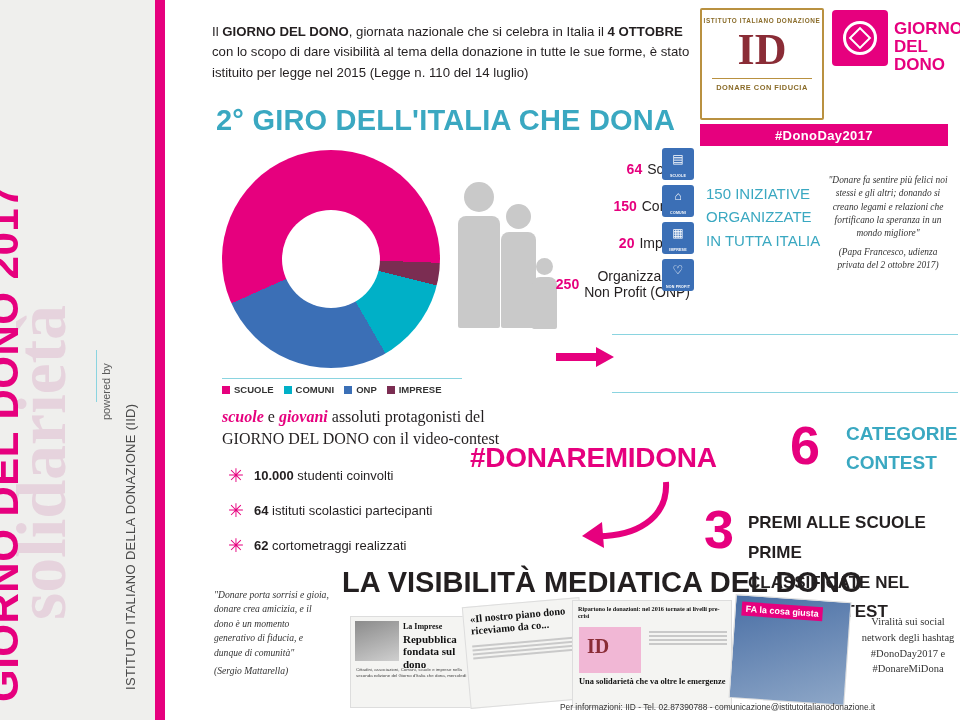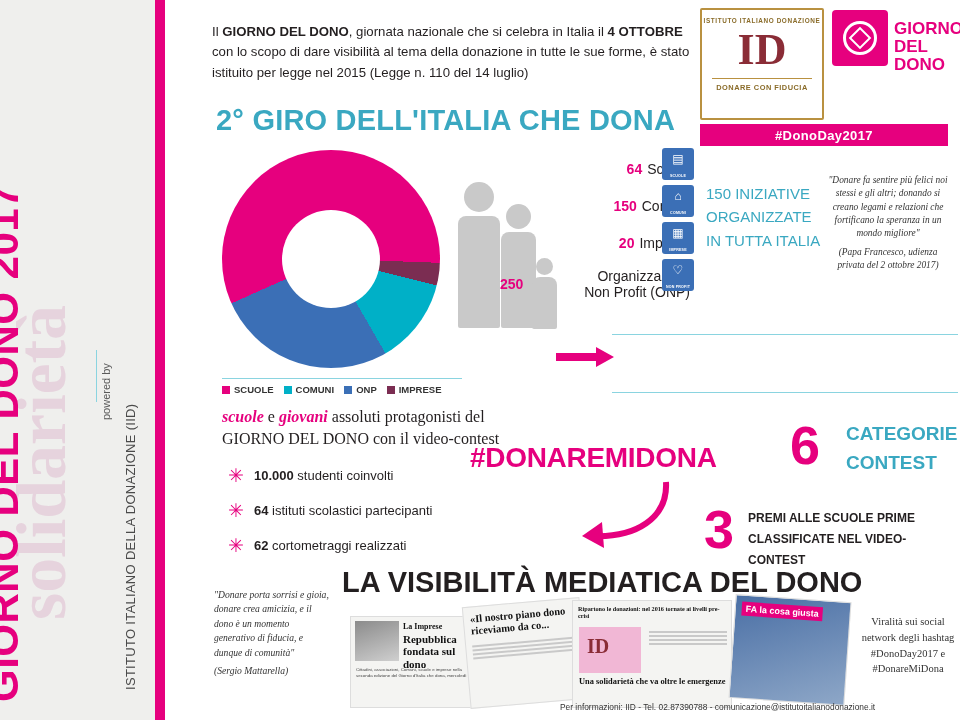--- a/index.html
+++ b/index.html
@@ -191,21 +191,21 @@
   
   .hash-big {
     position: absolute; left: 470px; top: 442px;
     font-size: 28px; font-weight: bold; color: #e6007e; letter-spacing: -.3px;
   }
   .curve-arrow { position: absolute; left: 556px; top: 478px; width: 120px; height: 70px; }
 
   .six { position: absolute; left: 790px; top: 418px; font-size: 54px; font-weight: bold; color: #e6007e; line-height: 1;}
   .six-txt { position: absolute; left: 846px; top: 420px; font-size: 19px; font-weight: bold; color: #3aa8c1; line-height: 1.5; }
   .three { position: absolute; left: 704px; top: 502px; font-size: 54px; font-weight: bold; color: #e6007e; line-height: 1;}
-  .three-txt { position: absolute; left: 748px; top: 508px; font-size: 12px; font-weight: bold; color: #231f20; line-height: 1.75; }
+  .three-txt { position: absolute; left: 748px; top: 508px; font-size: 17px; font-weight: bold; color: #231f20; line-height: 1.75; }
 
   
   .visib {
     position: absolute; left: 342px; top: 566px;
     font-size: 29px; font-weight: bold; color: #231f20;
   }
   .quote-matta {
     position: absolute; left: 214px; top: 588px; width: 118px;
     font-family: "Liberation Serif", serif; font-style: italic;
     font-size: 9.6px; line-height: 1.5; color: #333;
@@ -308,21 +308,21 @@
       <span class="stat-lbl">Scuole</span>
     </div>
     <div class="stat-row">
       <span class="stat-num">150</span>
       <span class="stat-lbl">Comuni</span>
     </div>
     <div class="stat-row">
       <span class="stat-num">20</span>
       <span class="stat-lbl">Imprese</span>
     </div>
-    <div class="stat-row stat-2l" style="height:46px;justify-content:space-between;">
+    <div class="stat-row stat-2l" style="height:46px;">
       <span class="stat-num">250</span>
       <span class="stat-lbl">
         <span>Organizzazioni</span><br>
         <span>Non Profit (ONP)</span>
       </span>
     </div>
   </div>
 
   <div class="icon-col">
     <div class="mini-icon">

